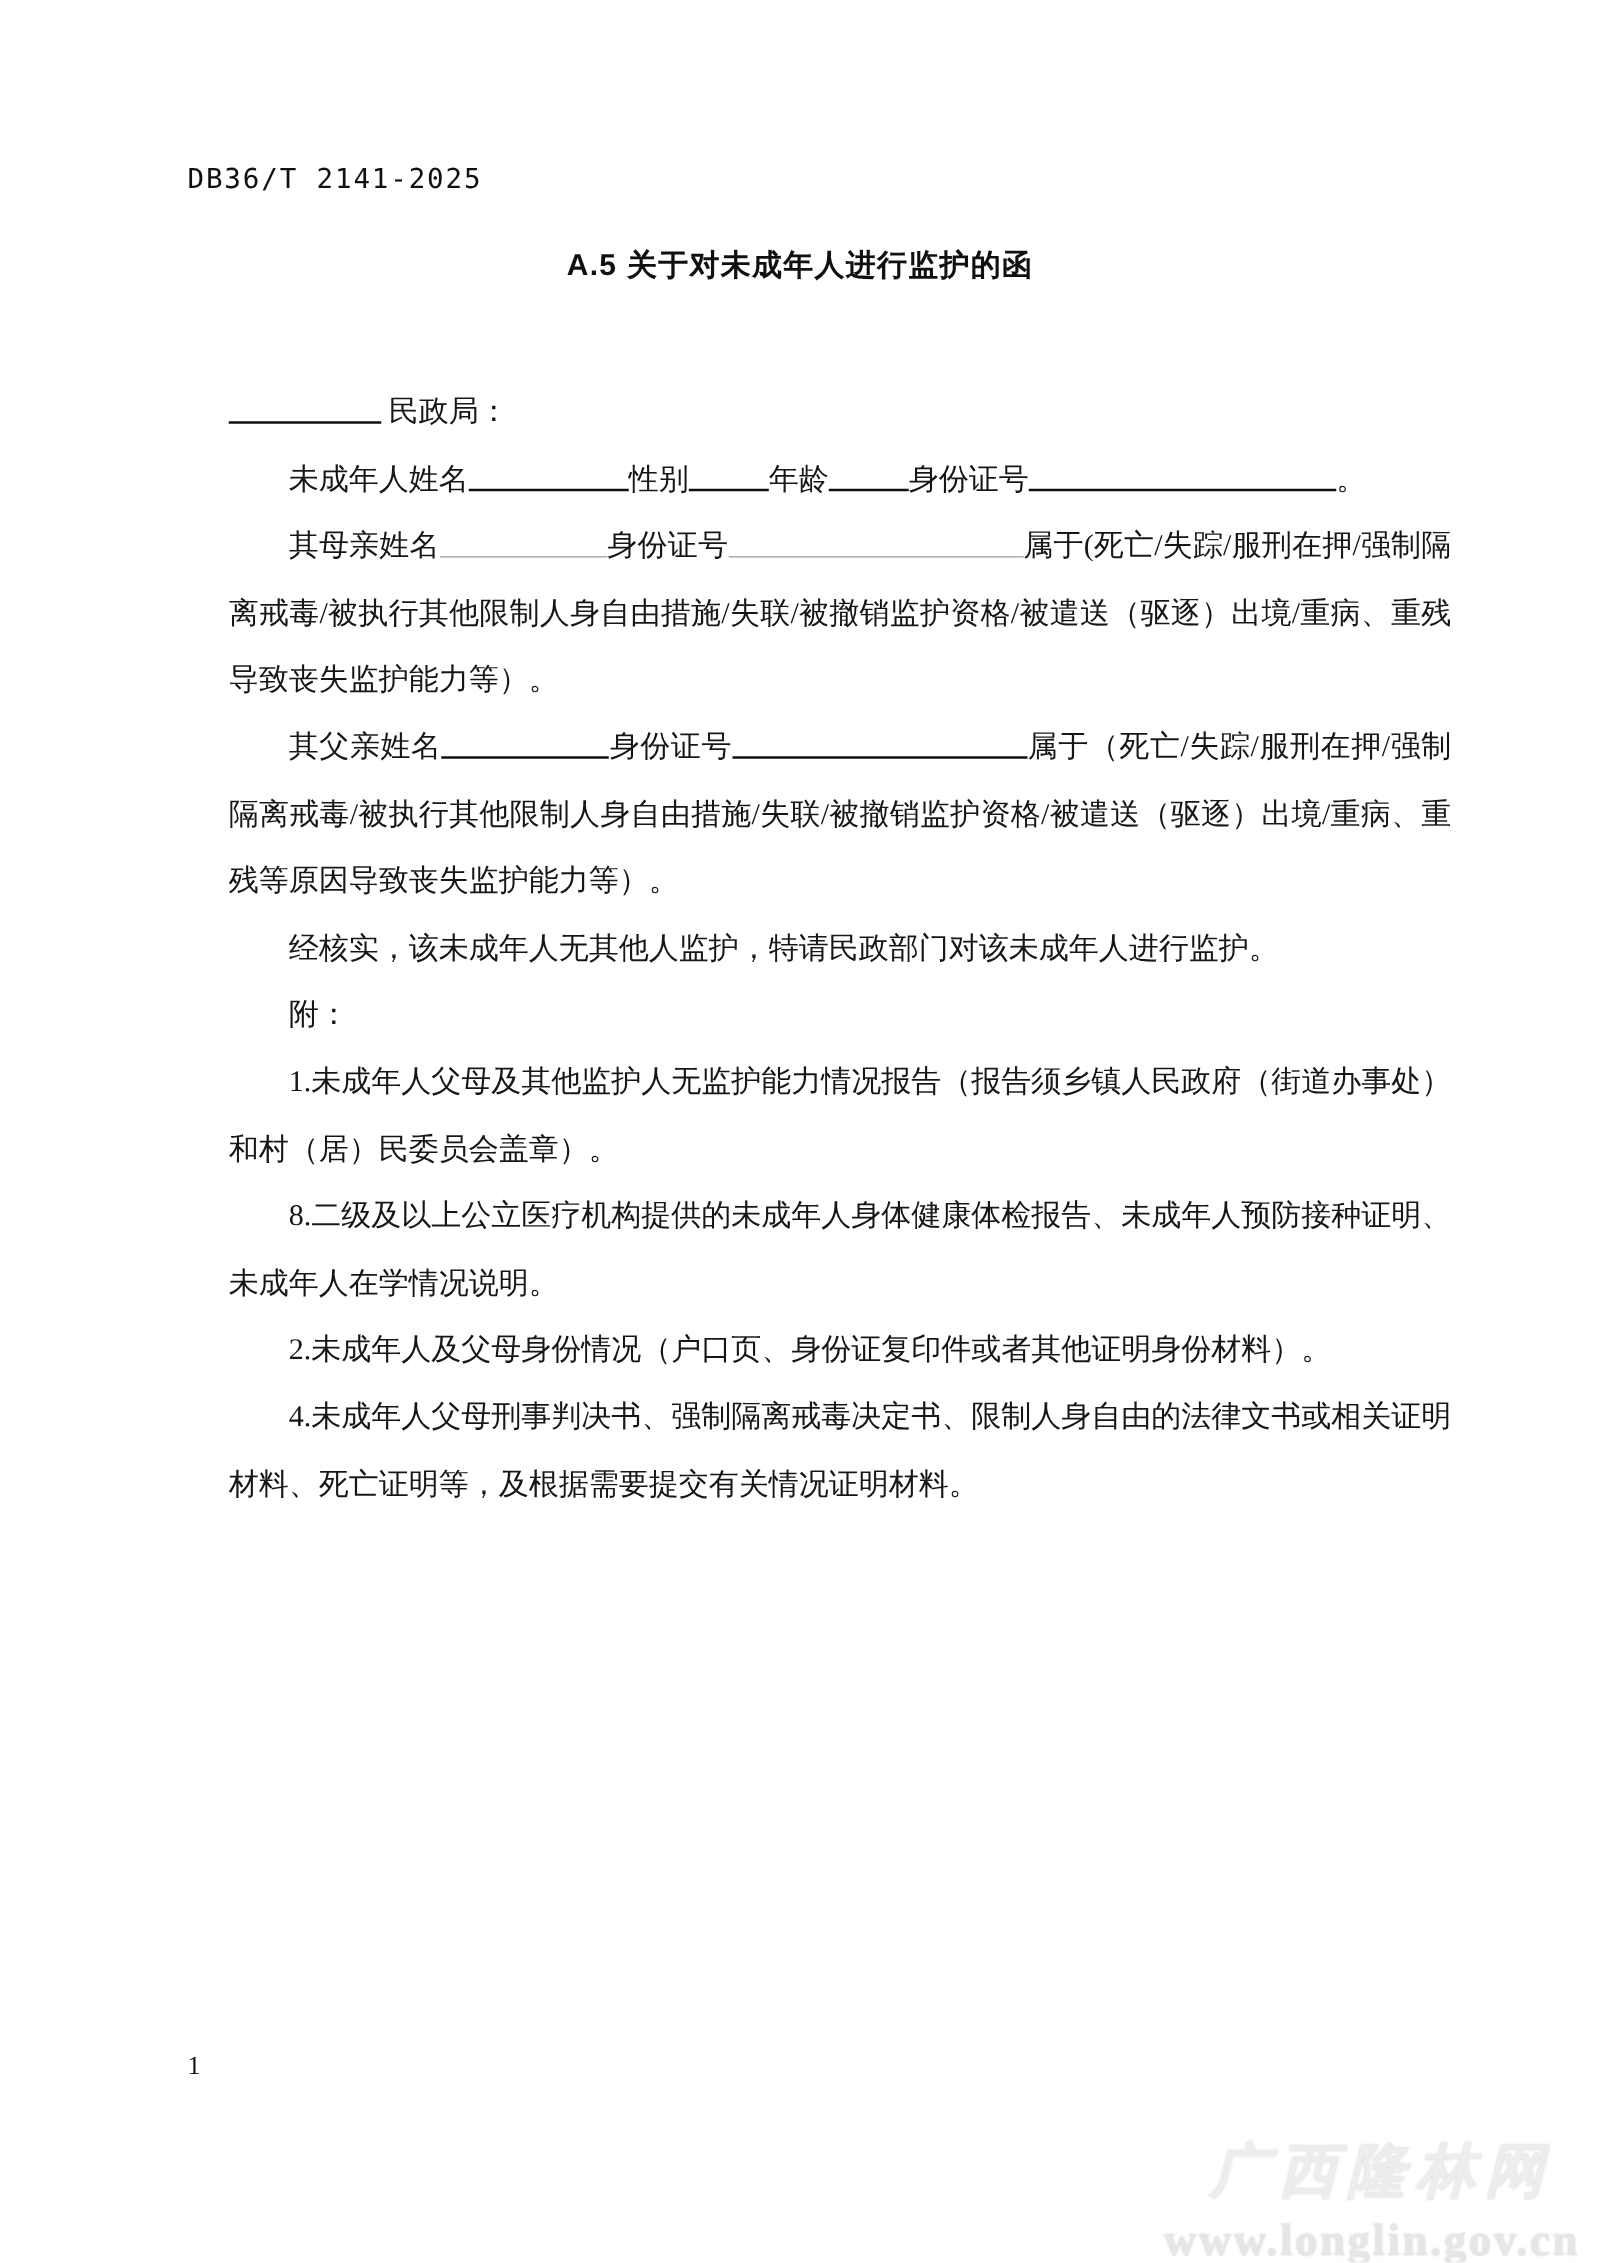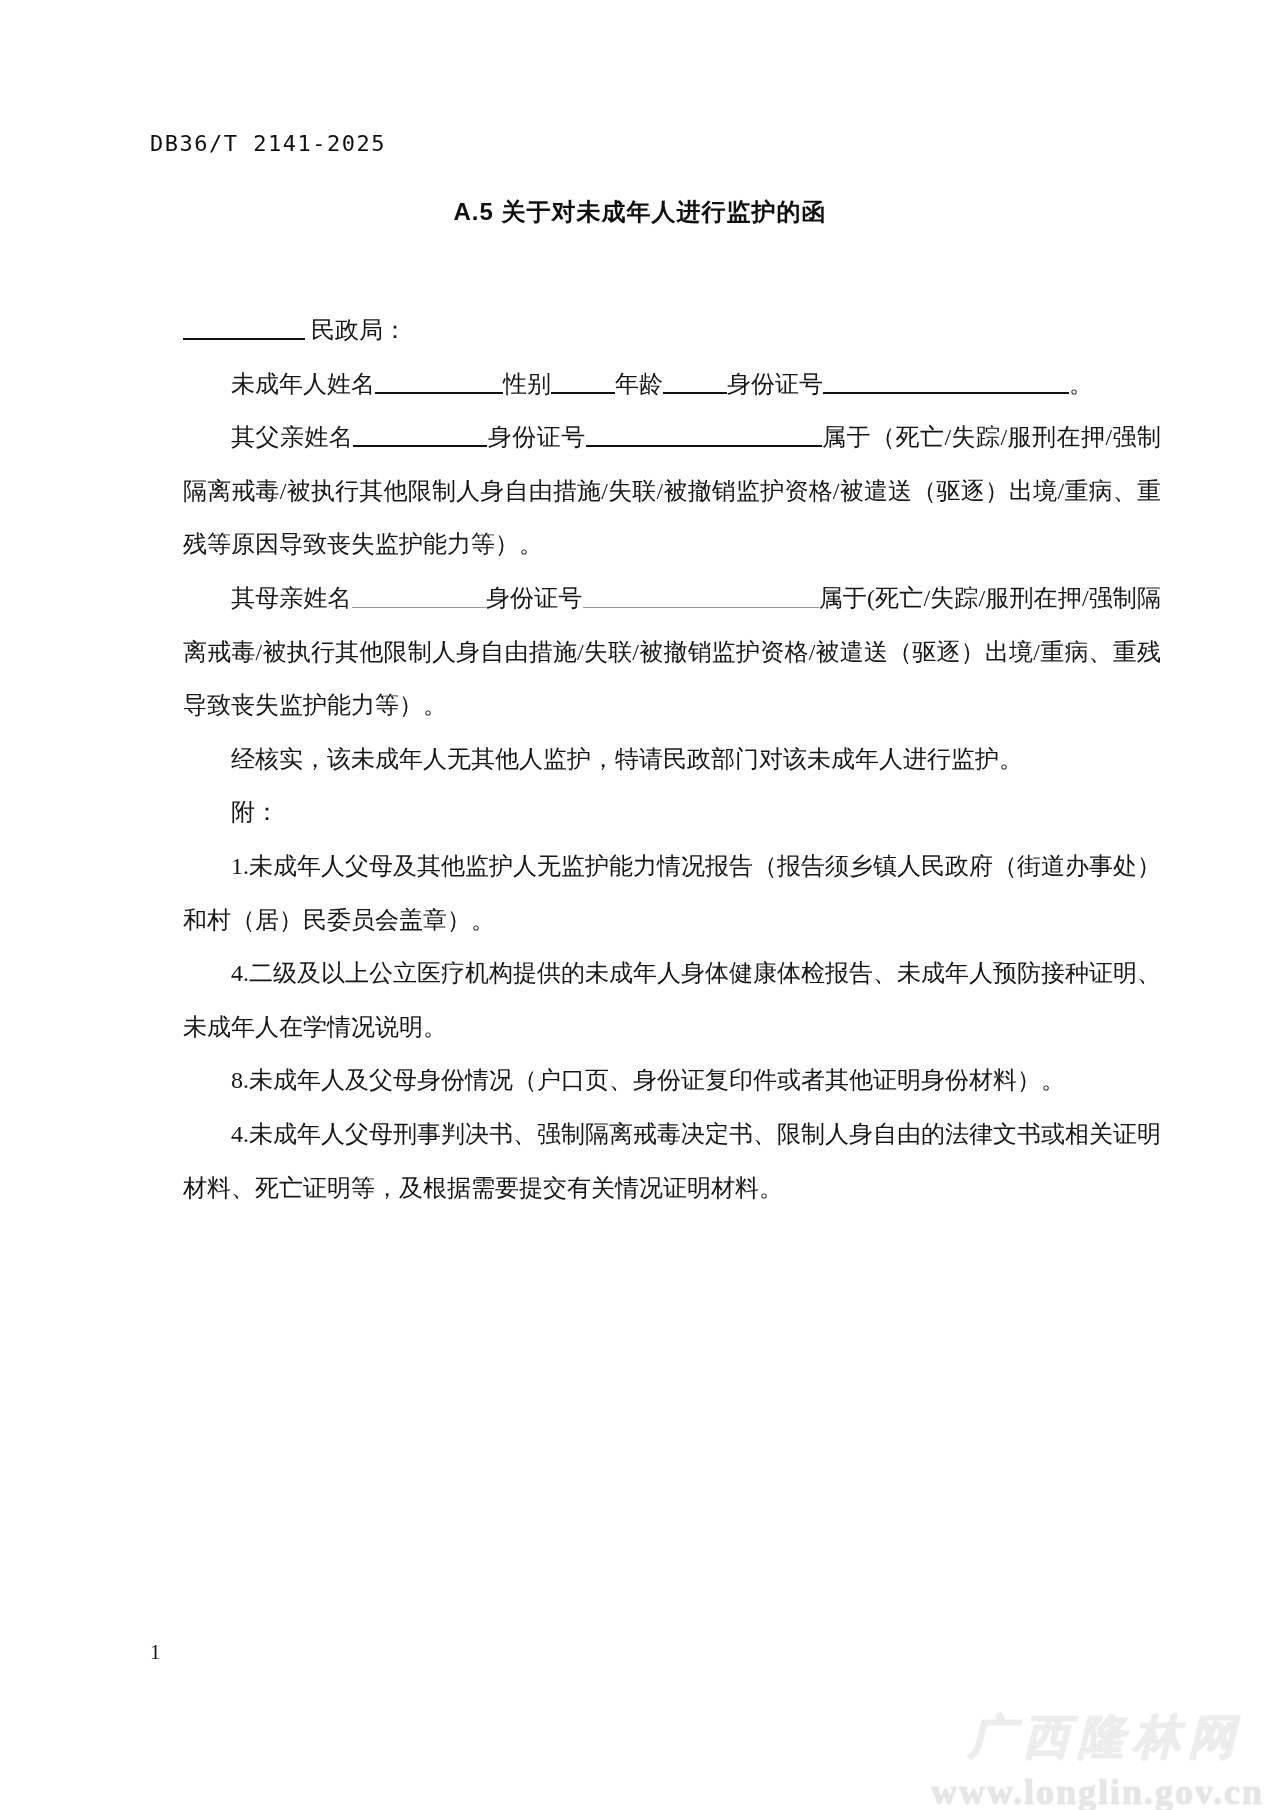--- a/index.html
+++ b/index.html
@@ -104,27 +104,27 @@
 
 <div class="page">
 
   <div class="doc-code">DB36/T 2141-2025</div>
 
   <h1 class="doc-title">A.5 关于对未成年人进行监护的函</h1>
 
   <div class="content" id="paragraphs">
       <p class="para"><span class="blank" style="width: 122px;"></span><span> 民政局：</span></p>
       <p class="para indent"><span>未成年人姓名</span><span class="blank" style="width: 128px;"></span><span>性别</span><span class="blank" style="width: 64px;"></span><span>年龄</span><span class="blank" style="width: 64px;"></span><span>身份证号</span><span class="blank" style="width: 246px;"></span><span>。</span></p>
+      <p class="para indent"><span>其母亲姓名</span><span class="blank light" style="width: 134px;"></span><span>身份证号</span><span class="blank light" style="width: 236px;"></span><span>属于(死亡/失踪/服刑在押/强制隔离戒毒/被执行其他限制人身自由措施/失联/被撤销监护资格/被遣送（驱逐）出境/重病、重残导致丧失监护能力等）。</span></p>
       <p class="para indent"><span>其父亲姓名</span><span class="blank" style="width: 134px;"></span><span>身份证号</span><span class="blank" style="width: 236px;"></span><span>属于（死亡/失踪/服刑在押/强制隔离戒毒/被执行其他限制人身自由措施/失联/被撤销监护资格/被遣送（驱逐）出境/重病、重残等原因导致丧失监护能力等）。</span></p>
-      <p class="para indent"><span>其母亲姓名</span><span class="blank light" style="width: 134px;"></span><span>身份证号</span><span class="blank light" style="width: 236px;"></span><span>属于(死亡/失踪/服刑在押/强制隔离戒毒/被执行其他限制人身自由措施/失联/被撤销监护资格/被遣送（驱逐）出境/重病、重残导致丧失监护能力等）。</span></p>
       <p class="para indent"><span>经核实，该未成年人无其他人监护，特请民政部门对该未成年人进行监护。</span></p>
       <p class="para indent"><span>附：</span></p>
       <p class="para indent"><span>1.未成年人父母及其他监护人无监护能力情况报告（报告须乡镇人民政府（街道办事处）和村（居）民委员会盖章）。</span></p>
-      <p class="para indent"><span>4.二级及以上公立医疗机构提供的未成年人身体健康体检报告、未成年人预防接种证明、未成年人在学情况说明。</span></p>
-      <p class="para indent"><span>8.未成年人及父母身份情况（户口页、身份证复印件或者其他证明身份材料）。</span></p>
+      <p class="para indent"><span>8.二级及以上公立医疗机构提供的未成年人身体健康体检报告、未成年人预防接种证明、未成年人在学情况说明。</span></p>
+      <p class="para indent"><span>2.未成年人及父母身份情况（户口页、身份证复印件或者其他证明身份材料）。</span></p>
       <p class="para indent"><span>4.未成年人父母刑事判决书、强制隔离戒毒决定书、限制人身自由的法律文书或相关证明材料、死亡证明等，及根据需要提交有关情况证明材料。</span></p>
     </div>
 
   <div class="page-number">1</div>
 
   <div class="watermark">
     <div class="wm-name">广西隆林网</div>
     <div class="wm-url">www.longlin.gov.cn</div>
   </div>
 

